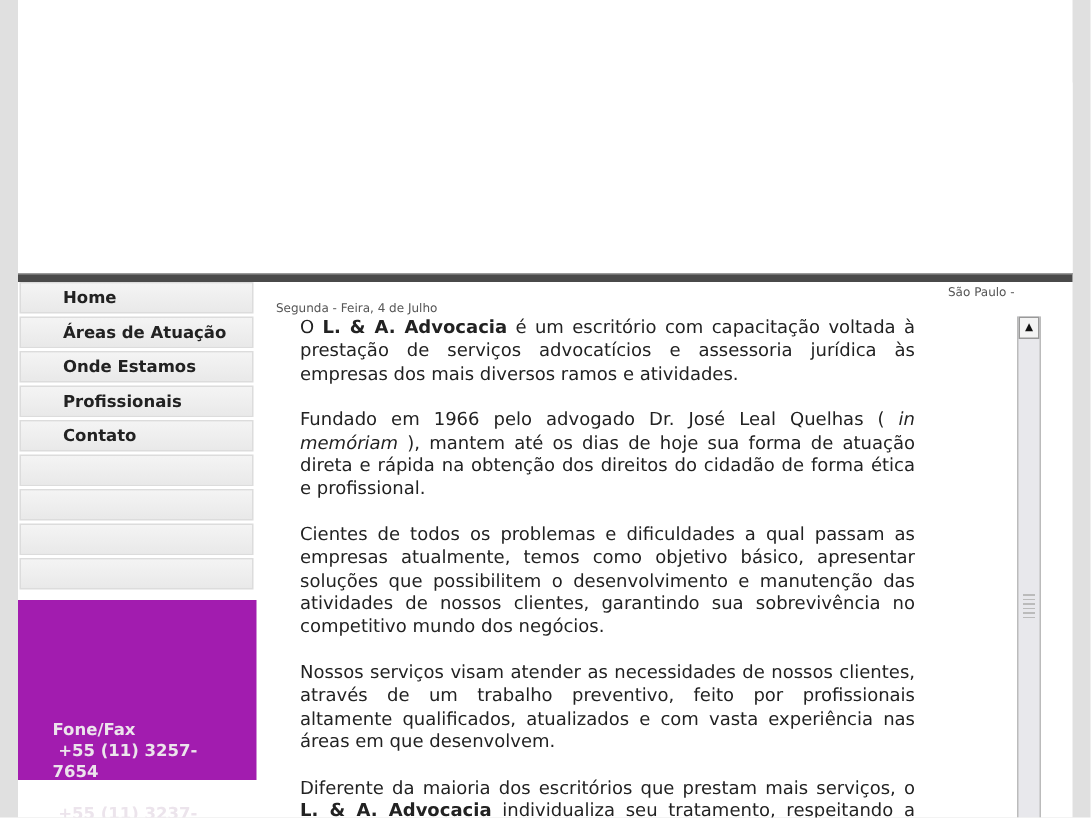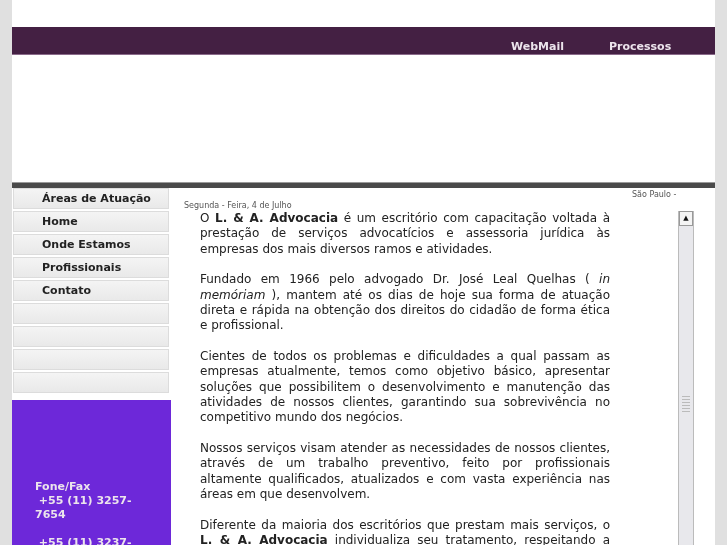--- a/index.html
+++ b/index.html
@@ -6,45 +6,41 @@
   body { width:727px; height:545px; overflow:hidden; background:#e0e0e0; font-family:"DejaVu Sans", sans-serif; position:relative; }
   .page { position:absolute; left:12px; top:0; width:703px; height:545px; background:#fff; }
   .topgap { position:absolute; left:0; top:0; width:715px; height:27px; background:#e0e0e0; }
   .topbar { position:absolute; left:0; top:27px; width:703px; height:27px; background:#442043; border-bottom:1px solid #8a6a8a; }
   .toplink { position:absolute; top:13px; font-size:11px; font-weight:bold; color:#ece4ec; text-decoration:none; }
   .banner { position:absolute; left:0; top:55px; width:703px; height:127px; background:#fff; }
   .darkbar { position:absolute; left:0; top:182px; width:703px; height:5px; background:#4a4a4a; border-top:1px solid #9a9a9a; }
   .sidebar { position:absolute; left:0; top:188px; width:159px; }
   .navitem { display:block; height:21px; margin:0 0 2px 1px; width:156px; background:linear-gradient(#f4f4f4,#e9e9e9); border:1px solid #dcdcdc; font-size:11px; font-weight:bold; color:#222; line-height:20px; padding-left:28px; box-sizing:border-box; cursor:pointer; }
   .navitem.empty { cursor:default; }
-  .purple { position:absolute; left:0; top:400px; width:159px; height:145px; background:#6d28d9; }
+  .purple { position:absolute; left:0; top:400px; width:159px; height:120px; background:#a21caf; }
   .contact { position:absolute; left:23px; top:80px; font-size:11px; font-weight:bold; color:#ece4ec; line-height:14px; white-space:pre; }
   .date { position:absolute; left:172px; top:201px; font-size:8px; color:#555; }
   .city { position:absolute; left:620px; top:190px; font-size:8px; color:#555;text-align:center; }
   .content { position:absolute; left:188px; top:211px; width:410px; font-size:12px; color:#222; line-height:15.4px; text-align:justify; }
   .content p { margin:0 0 15px 0; }
   .scroll { position:absolute; left:666px; top:211px; width:14px; height:334px; background:#e8e8ec; border-left:1px solid #bbb; border-right:1px solid #bbb; }
   .scroll .btn { position:absolute; left:0; top:0; width:14px; height:15px; background:#f4f4f4; border:1px solid #999; box-sizing:border-box; font-size:7px; text-align:center; line-height:13px; color:#111; }
   .scroll .grip { position:absolute; left:3px; top:183px; width:8px; height:18px; background:repeating-linear-gradient(#e8e8ec 0 2px,#bbb 2px 3px); }
 </style>
 </head>
 <body>
 
 <div class="topgap"></div>
 <div class="page">
-  <div class="topbar">
-    <a class="toplink" style="left:499px;">WebMail</a>
-    <a class="toplink" style="left:597px;">Processos</a>
-  </div>
   <div class="banner"></div>
   <div class="darkbar"></div>
 
   <div class="sidebar">
+    <div class="navitem">Home</div>
     <div class="navitem">Áreas de Atuação</div>
-    <div class="navitem">Home</div>
     <div class="navitem">Onde Estamos</div>
     <div class="navitem">Profissionais</div>
     <div class="navitem">Contato</div>
     <div class="navitem empty"></div>
     <div class="navitem empty"></div>
     <div class="navitem empty"></div>
     <div class="navitem empty"></div>
   </div>
 
   <div class="purple">

